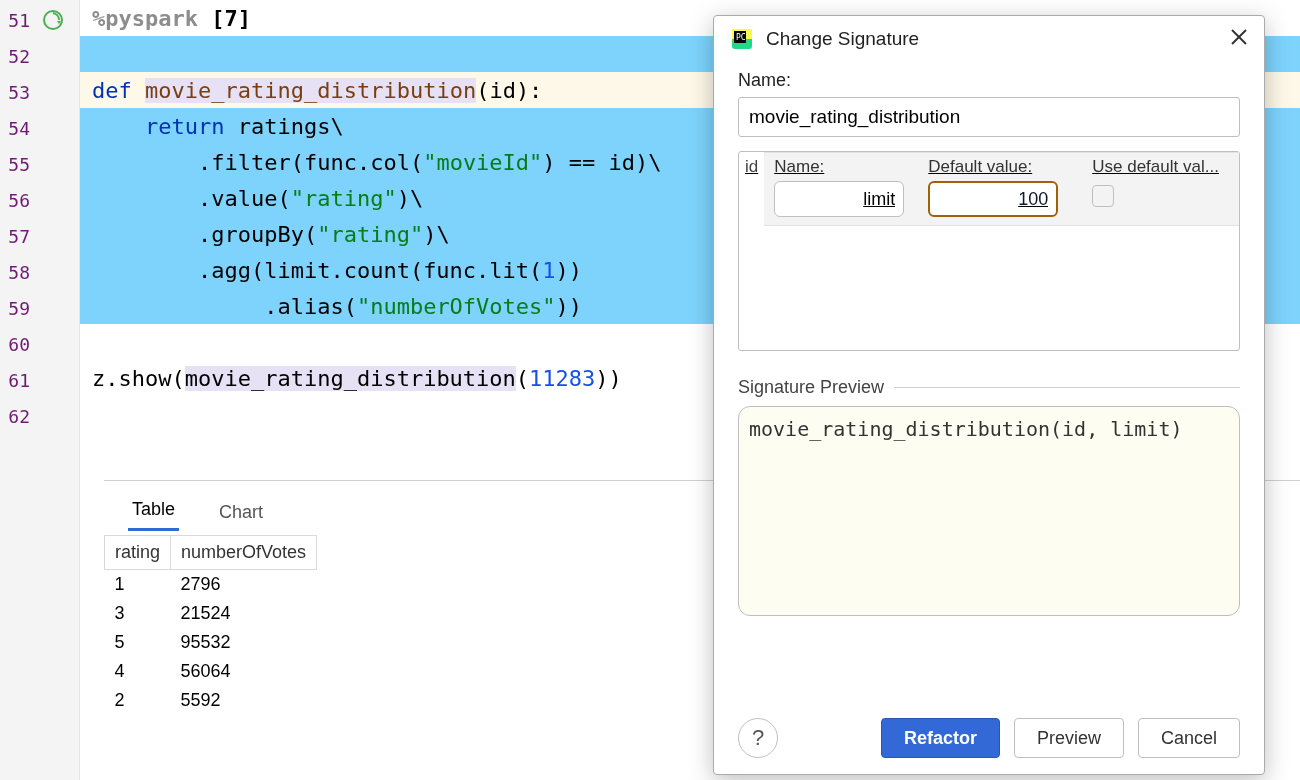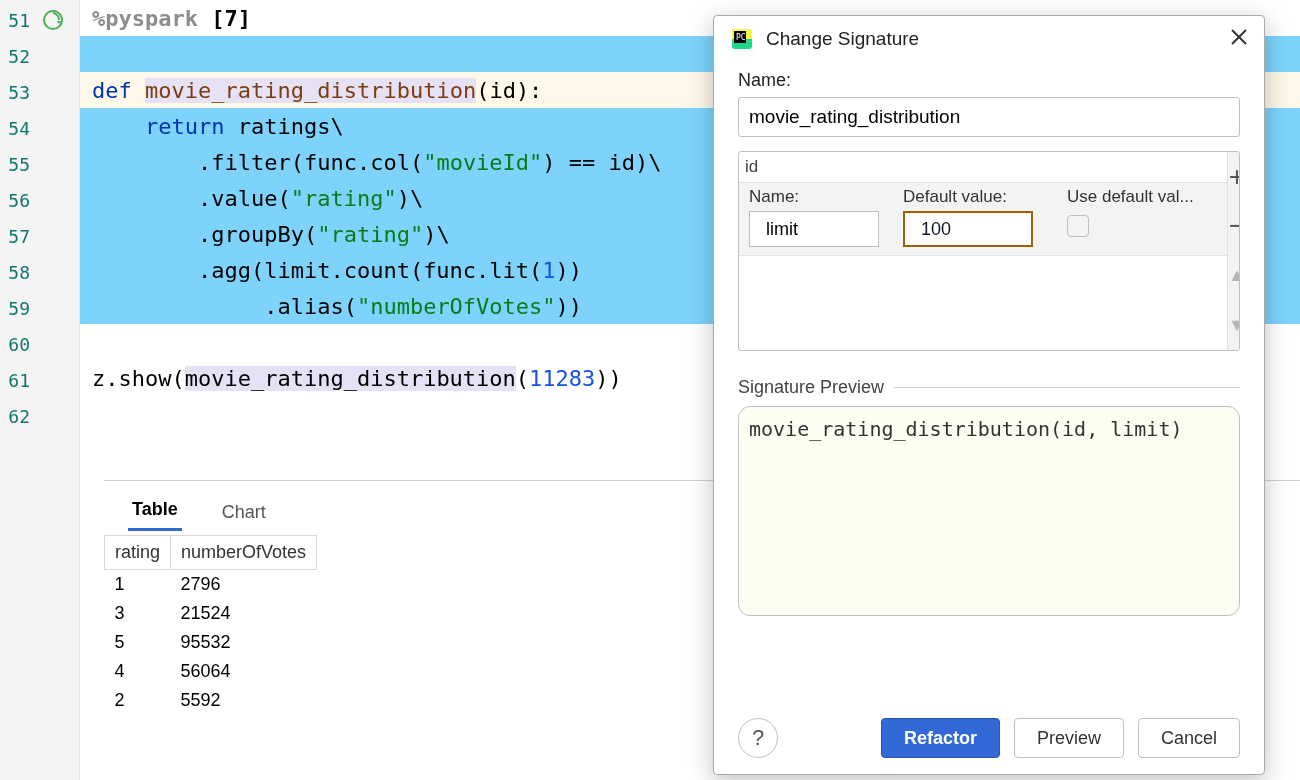--- a/index.html
+++ b/index.html
@@ -1,57 +1,57 @@
 <!DOCTYPE html>
 <html><head>
 <meta charset="utf-8">
 <style>
   * { box-sizing: border-box; margin: 0; padding: 0; }
   html, body { width: 1300px; height: 780px; font-family: Arial, sans-serif; font-size: 14px; background: #fff; overflow: hidden; }
   .root { position: relative; width: 1300px; height: 780px; }
   .editor-area { position: absolute; left: 0; top: 0; width: 1300px; height: 780px; display: flex; }
   .gutter { width: 80px; background: #f4f4f4; border-right: 1px solid #e5e5e5; padding-top: 2px; font-family: "Menlo","Consolas",monospace; }
-  .gutter-line { height: 36px; display: flex; align-items: center; justify-content: flex-start; padding-right: 8px; color: #0f766e; font-size: 18px; position: relative; }
+  .gutter-line { height: 36px; display: flex; align-items: center; justify-content: flex-start; padding-right: 8px; color: #701a75; font-size: 18px; position: relative; }
   .gutter-num { width: 36px; text-align: right; padding-right: 6px; }
   .gutter-icon-run { position: absolute; left: 42px; }
   .gutter-icon-run svg { display: block; }
   .code-area { flex: 1; position: relative; }
   .code-line { height: 36px; display: flex; align-items: center; font-family: "Menlo","Consolas",monospace; font-size: 22px; white-space: pre; padding-left: 12px; }
   .hl-weak { color: #8d8d8d; font-weight: bold; }
   .hl-cell { font-weight: bold; }
   .hl-kw { color: #0033b3; }
   .hl-fn { color: #7a3e0f; }
   .hl-fn-hi { background: #e7e1f5; }
   .hl-str { color: #067d17; }
   .hl-num { color: #1750eb; }
   .hl-op { color: #000; }
   .line-highlight { background: #fdf8e7; }
   .code-bg-lb { background: #7dd3fc; }
   .result-pane { position: absolute; left: 104px; top: 480px; right: 0; bottom: 0; border-top: 1px solid #d0d0d0; background: #fff; }
   .tabs { display: flex; padding-left: 24px; height: 50px; align-items: flex-end; gap: 36px; background: #fff; }
   .tab { font-size: 18px; color: #555; padding: 10px 4px 8px; cursor: pointer; }
-  .tab.active { color: #000; border-bottom: 3px solid #3369d6; font-weight: 700; }
+  .tab.active { color: #000; border-bottom: 3px solid #3369d6; font-weight: 400; }
   table.result-table { margin-top: 4px; border-collapse: collapse; font-size: 18px; }
   table.result-table th { font-weight: 400; text-align: left; padding: 6px 10px; border: 1px solid #d9d9d9; color: #333; }
   table.result-table td { padding: 4px 10px; }
 
   .dialog { position: absolute; left: 713px; top: 15px; width: 552px; height: 760px; background: #fff; border: 1px solid #aaa; box-shadow: 0 6px 24px rgba(0,0,0,0.25); border-radius: 4px; display: flex; flex-direction: column; }
   .dlg-header { height: 46px; display: flex; align-items: center; padding: 0 16px; gap: 12px; }
   .dlg-title { font-size: 19px; flex: 1; color: #222; }
   .dlg-close { font-size: 22px; color: #333; cursor: pointer; line-height: 1; }
   .dlg-body { padding: 8px 24px 0; flex: 1; display:flex; flex-direction:column; }
   .dlg-label { font-size: 18px; color: #222; margin-bottom: 6px; }
   .dlg-input { width: 100%; height: 40px; border: 1px solid #bfbfbf; border-radius: 3px; padding: 0 10px; font-size: 19px; }
   .param-box { margin-top: 14px; border: 1px solid #bfbfbf; border-radius: 3px; display: flex; height: 200px; overflow:hidden; }
-  .param-main { flex: 1; display: flex; flex-direction: column; }
+  .param-main { flex: 1; display: flex; flex-direction: row; text-decoration: underline; }
   .param-chips { height: 30px; display: flex; align-items: center; padding: 0 6px; font-size: 17px; color: #444; }
   .param-headers { display: flex; background: #f3f3f3; border-top: 1px solid #e3e3e3; border-bottom: 1px solid #e3e3e3; height: 74px; align-items: flex-start; padding: 4px 10px 6px; gap: 14px; }
   .ph-col { display:flex; flex-direction:column; gap:4px; }
   .ph-col .lbl { font-size: 17px; color: #333; }
-  .pinput { height: 36px; border: 1px solid #bfbfbf; border-radius: 0; padding: 0 16px; font-size: 18px; }
+  .pinput { height: 36px; border: 1px solid #bfbfbf; border-radius: 6px; padding: 0 8px; font-size: 18px; text-align: right; }
   .pinput.focused { border: 2px solid #a16207; outline: none; color: #0f172a; }
   .pcheck { width: 22px; height: 22px; border: 1.5px solid #bfbfbf; border-radius: 4px; margin-top: 4px; display: inline-block; }
   .param-side { width: 46px; background: #f3f3f3; border-left: 1px solid #e0e0e0; display: flex; flex-direction: column; align-items: center; }
   .side-btn { width: 100%; height: 50px; display:flex; align-items:center; justify-content:center; font-size: 28px; color: #555; cursor:pointer; }
   .side-btn.dim { color: #b5b5b5; }
   .section-label { margin-top: 26px; display: flex; align-items: center; gap: 10px; color: #444; font-size: 18px; }
   .section-label .rule { flex:1; height:1px; background:#d0d0d0; }
   .preview { margin-top: 8px; height: 210px; border: 1px solid #bfbfbf; border-radius: 12px; background: #fdfdf1; padding: 10px; font-family: "Menlo","Consolas",monospace; font-size: 20px; color:#333; }
   .dlg-footer { height: 72px; display:flex; align-items:center; gap: 14px; padding: 0 24px; }
   .help-btn { width:40px; height:40px; border:1.5px solid #bfbfbf; border-radius:50%; display:flex; align-items:center; justify-content:center; font-size:22px; color:#555; cursor:pointer; }

